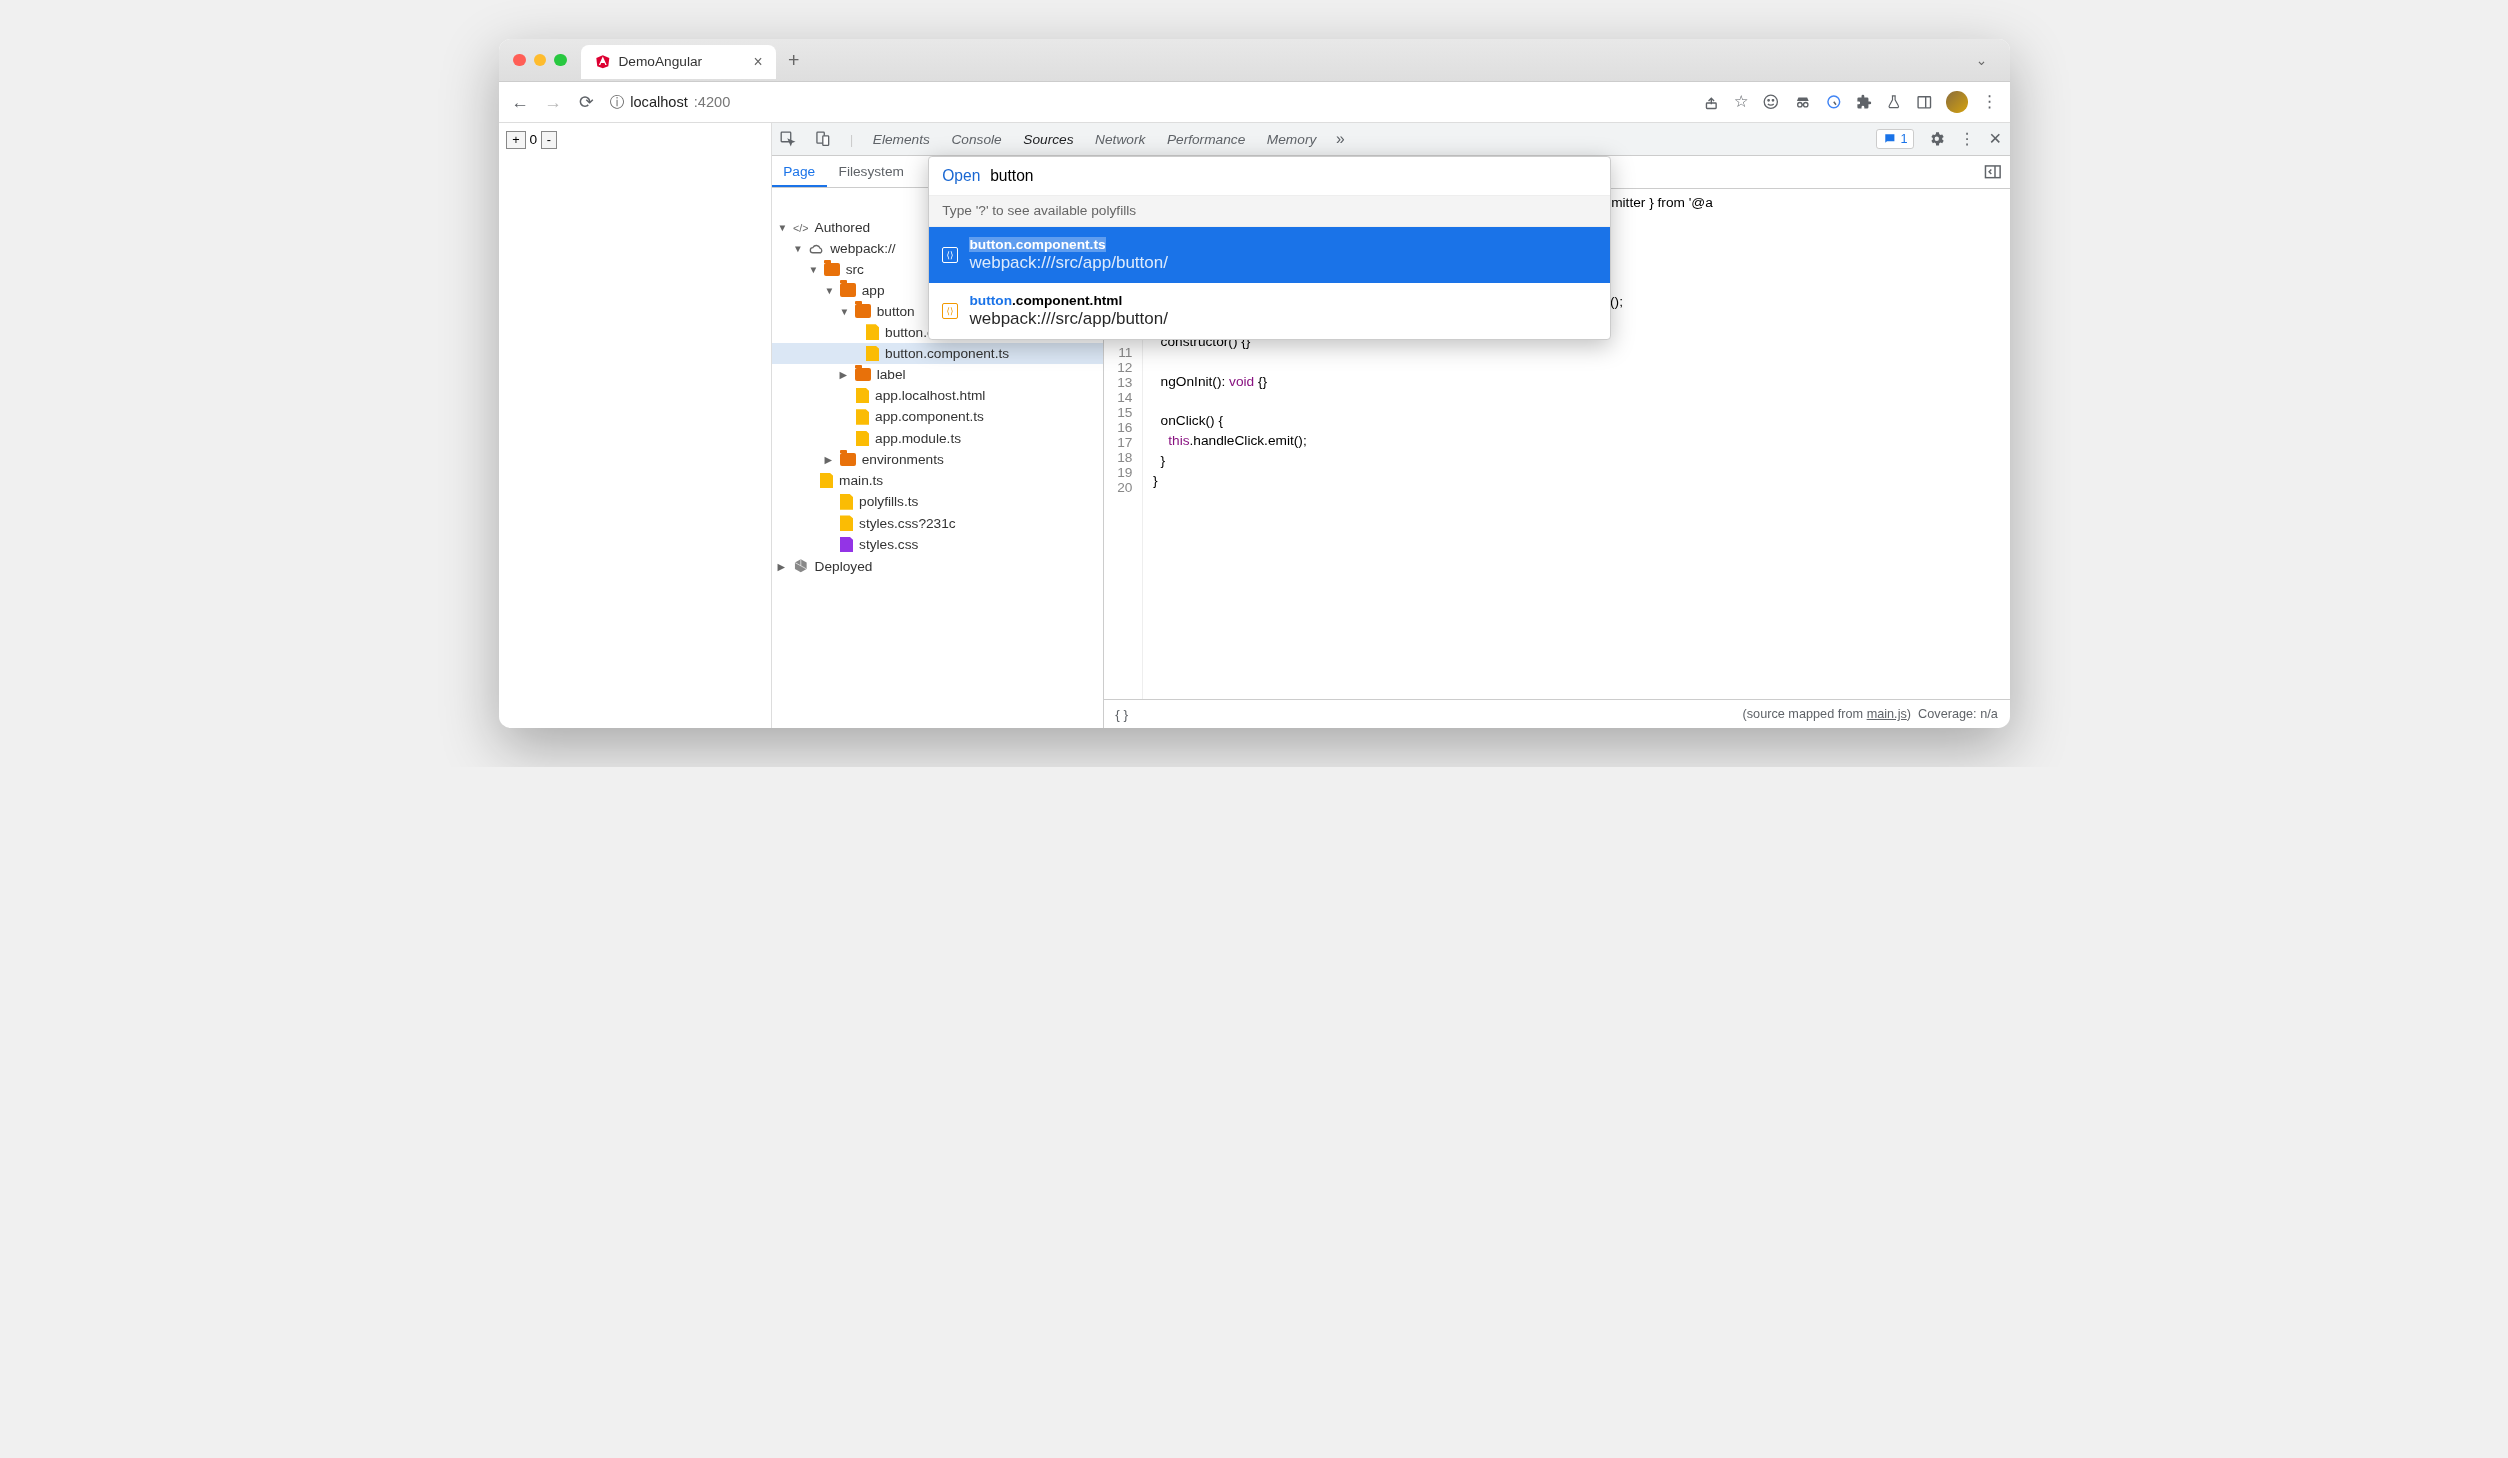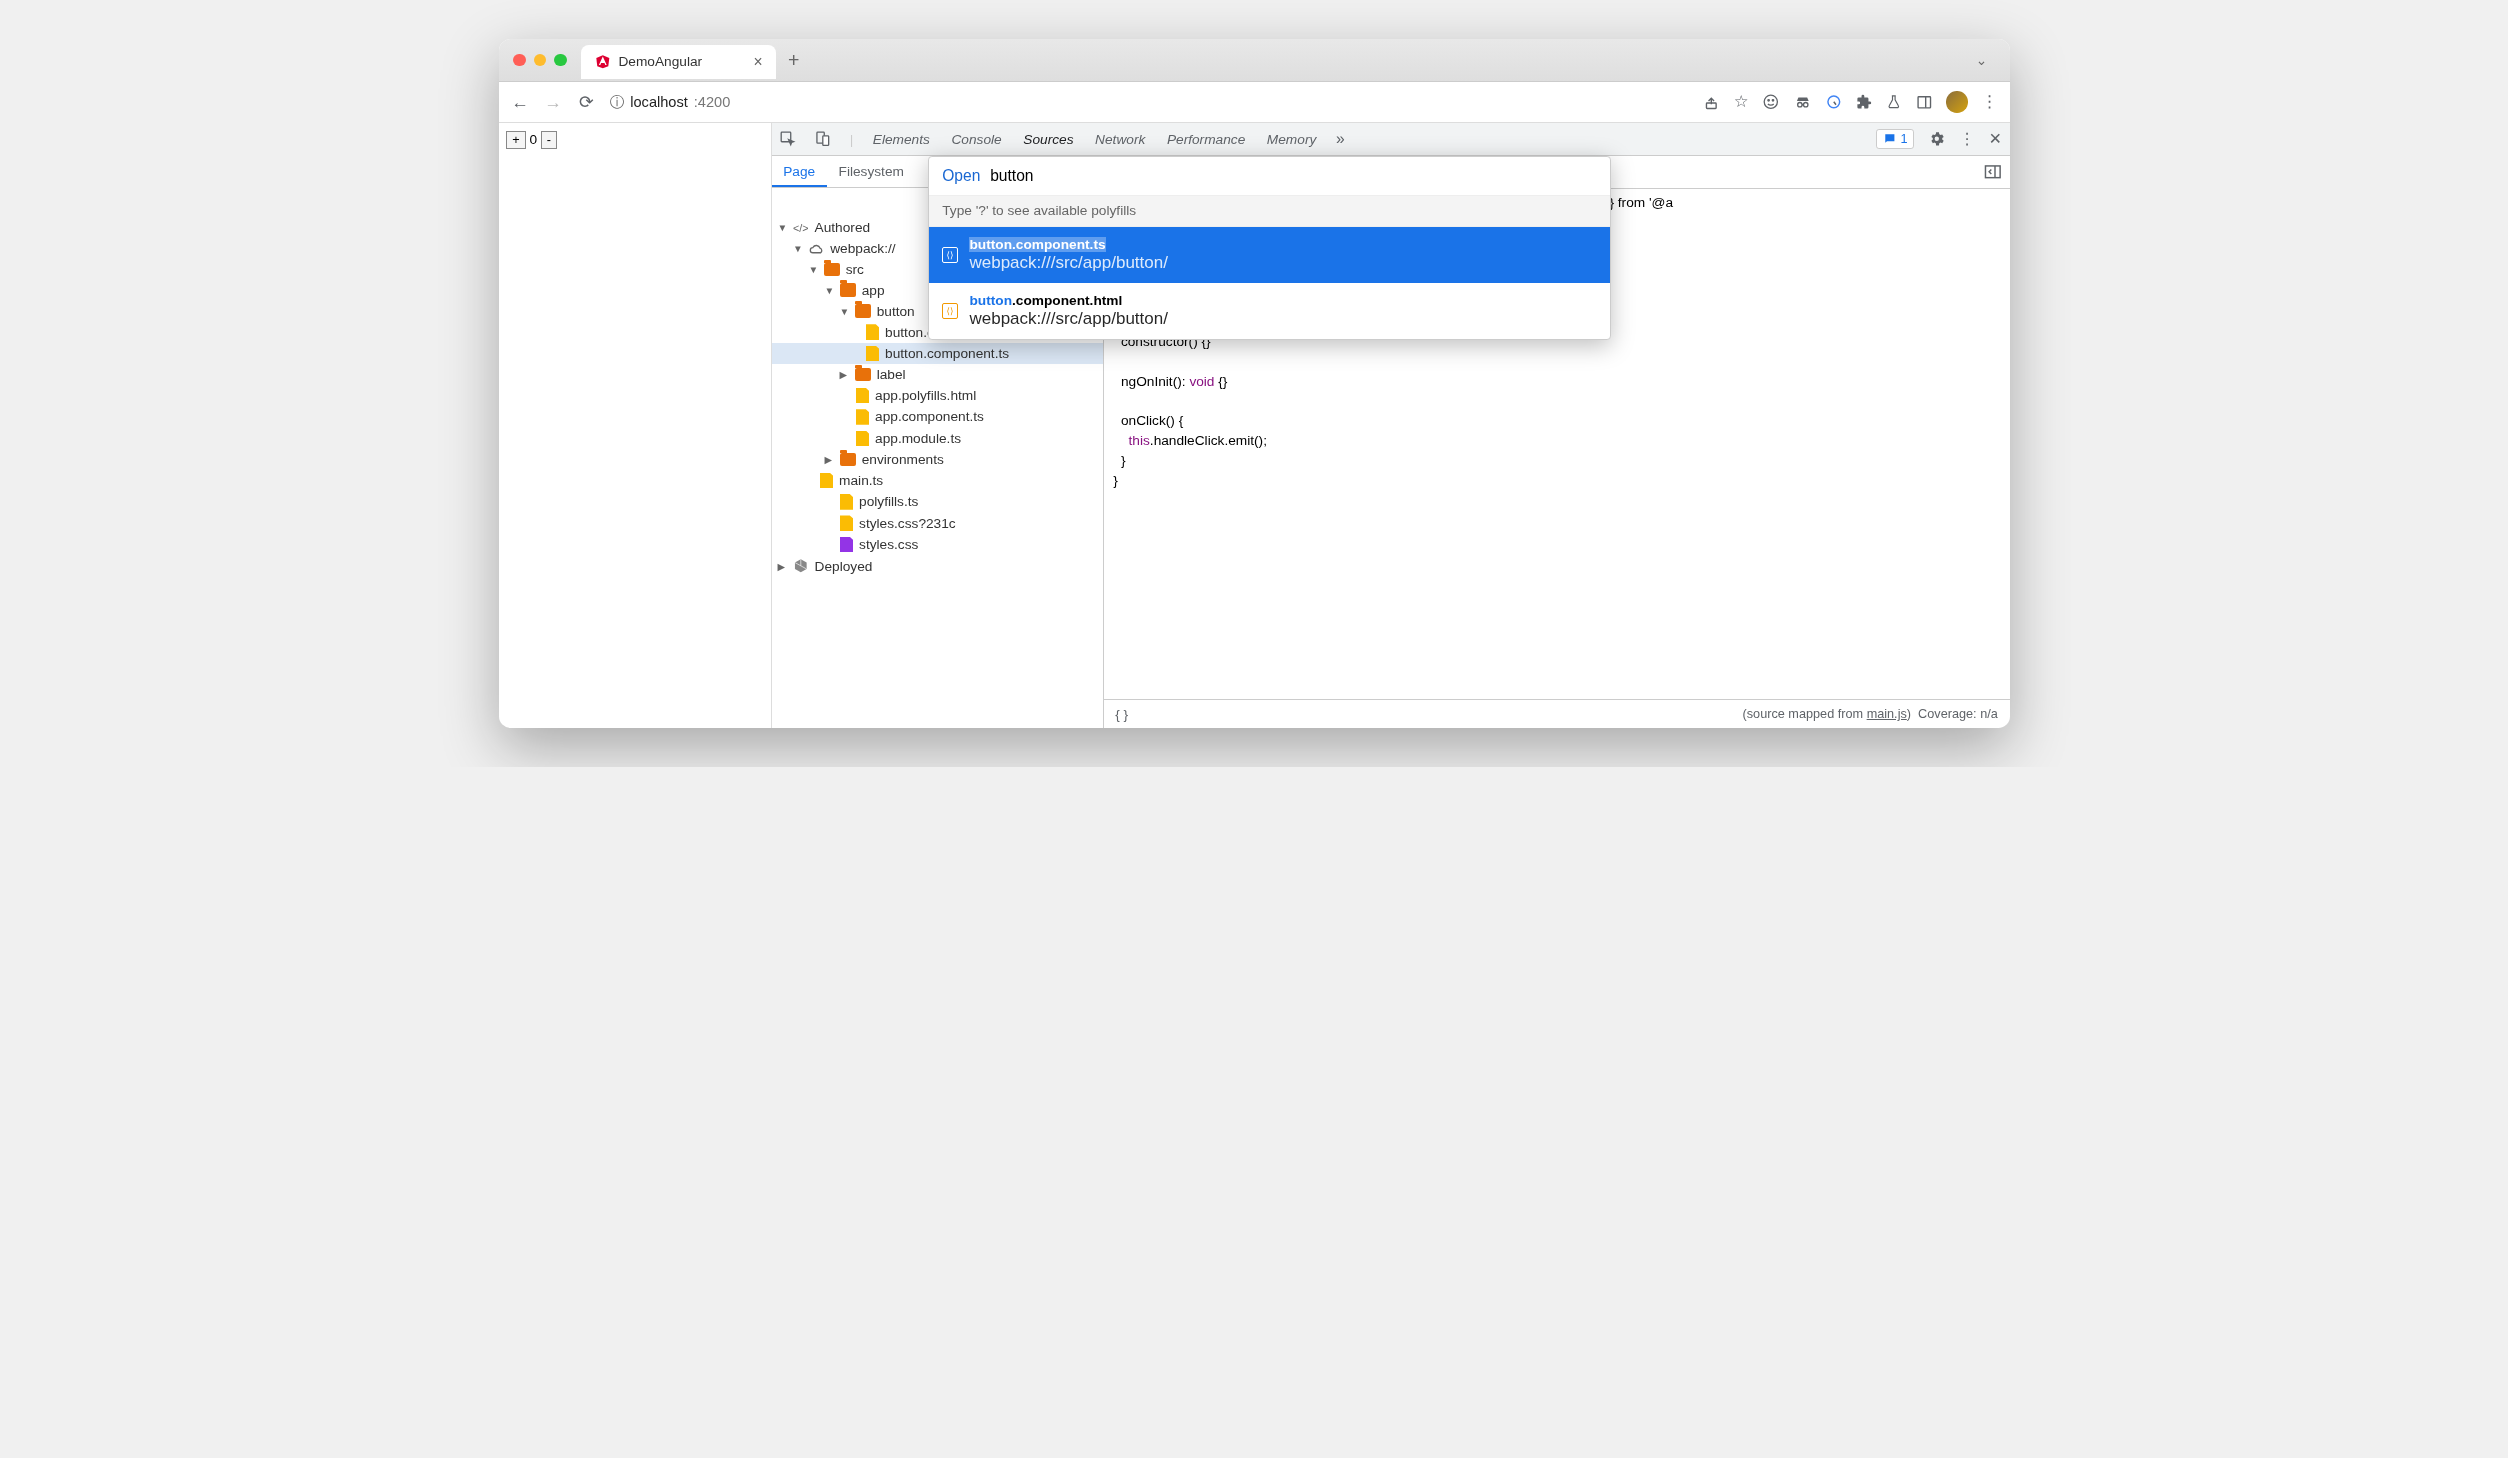--- a/index.html
+++ b/index.html
@@ -251,21 +251,21 @@
                 <span class="file-y"></span>
                 <span>button.component.ts</span>
               </div>
             <div class="tree-row" style="padding-left:68px">
                 <span class="caret">▶</span>
                 <span class="fld"></span>
                 <span>label</span>
               </div>
             <div class="tree-row" style="padding-left:84px">
                 <span class="file-y"></span>
-                <span>app.polyfills.html</span>
+                <span>app.localhost.html</span>
               </div>
             <div class="tree-row" style="padding-left:84px">
                 <span class="file-y"></span>
                 <span>app.component.ts</span>
               </div>
             <div class="tree-row" style="padding-left:84px">
                 <span class="file-y"></span>
                 <span>app.module.ts</span>
               </div>
             <div class="tree-row" style="padding-left:53px">
@@ -306,20 +306,33 @@
           <div class="editor-top">
             <span class="dt-icn">
               <svg width="17.6" height="15.6" viewBox="0 0 24 20" fill="none" stroke="#5f6368" stroke-width="2">
                   <rect x="2" y="2" width="20" height="16"></rect>
                   <line x1="15" y1="2" x2="15" y2="18"></line>
                   <path d="M10 7l-3 3 3 3"></path>
                 </svg>
             </span>
           </div>
           <div class="code-area">
+            <div class="gutter">
+<div style="height:152px"></div>
+<div>11</div>
+<div>12</div>
+<div>13</div>
+<div>14</div>
+<div>15</div>
+<div>16</div>
+<div>17</div>
+<div>18</div>
+<div>19</div>
+<div>20</div>
+            </div>
             <div class="code"><span style="padding-left:449px"><span>Emitter } from '@a</span></span>
 
 
 
 
 <span style="padding-left:449px">&gt;();</span>
 
   constructor() {}
 
   ngOnInit(): <span class="kw">void</span> {}

